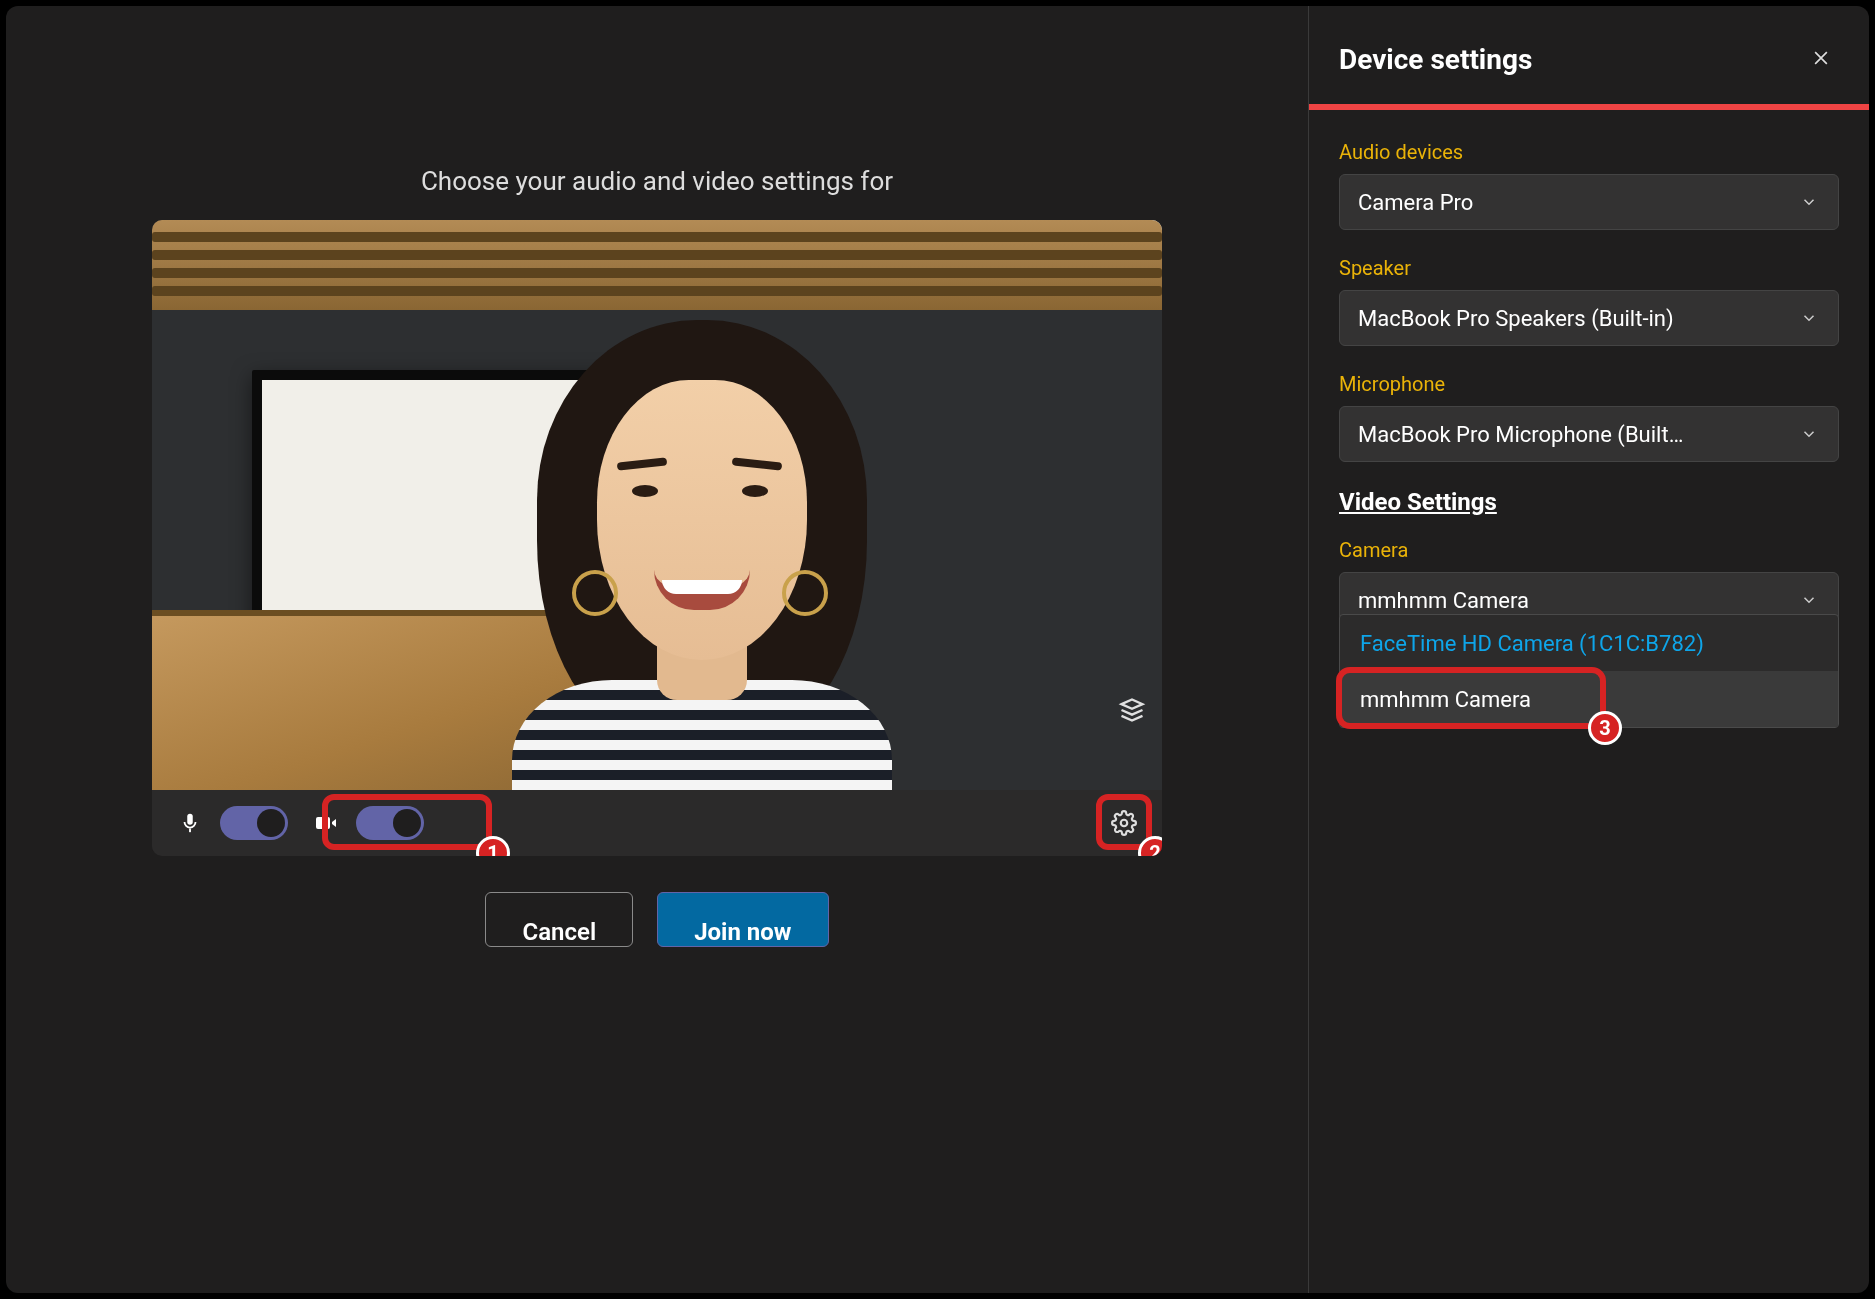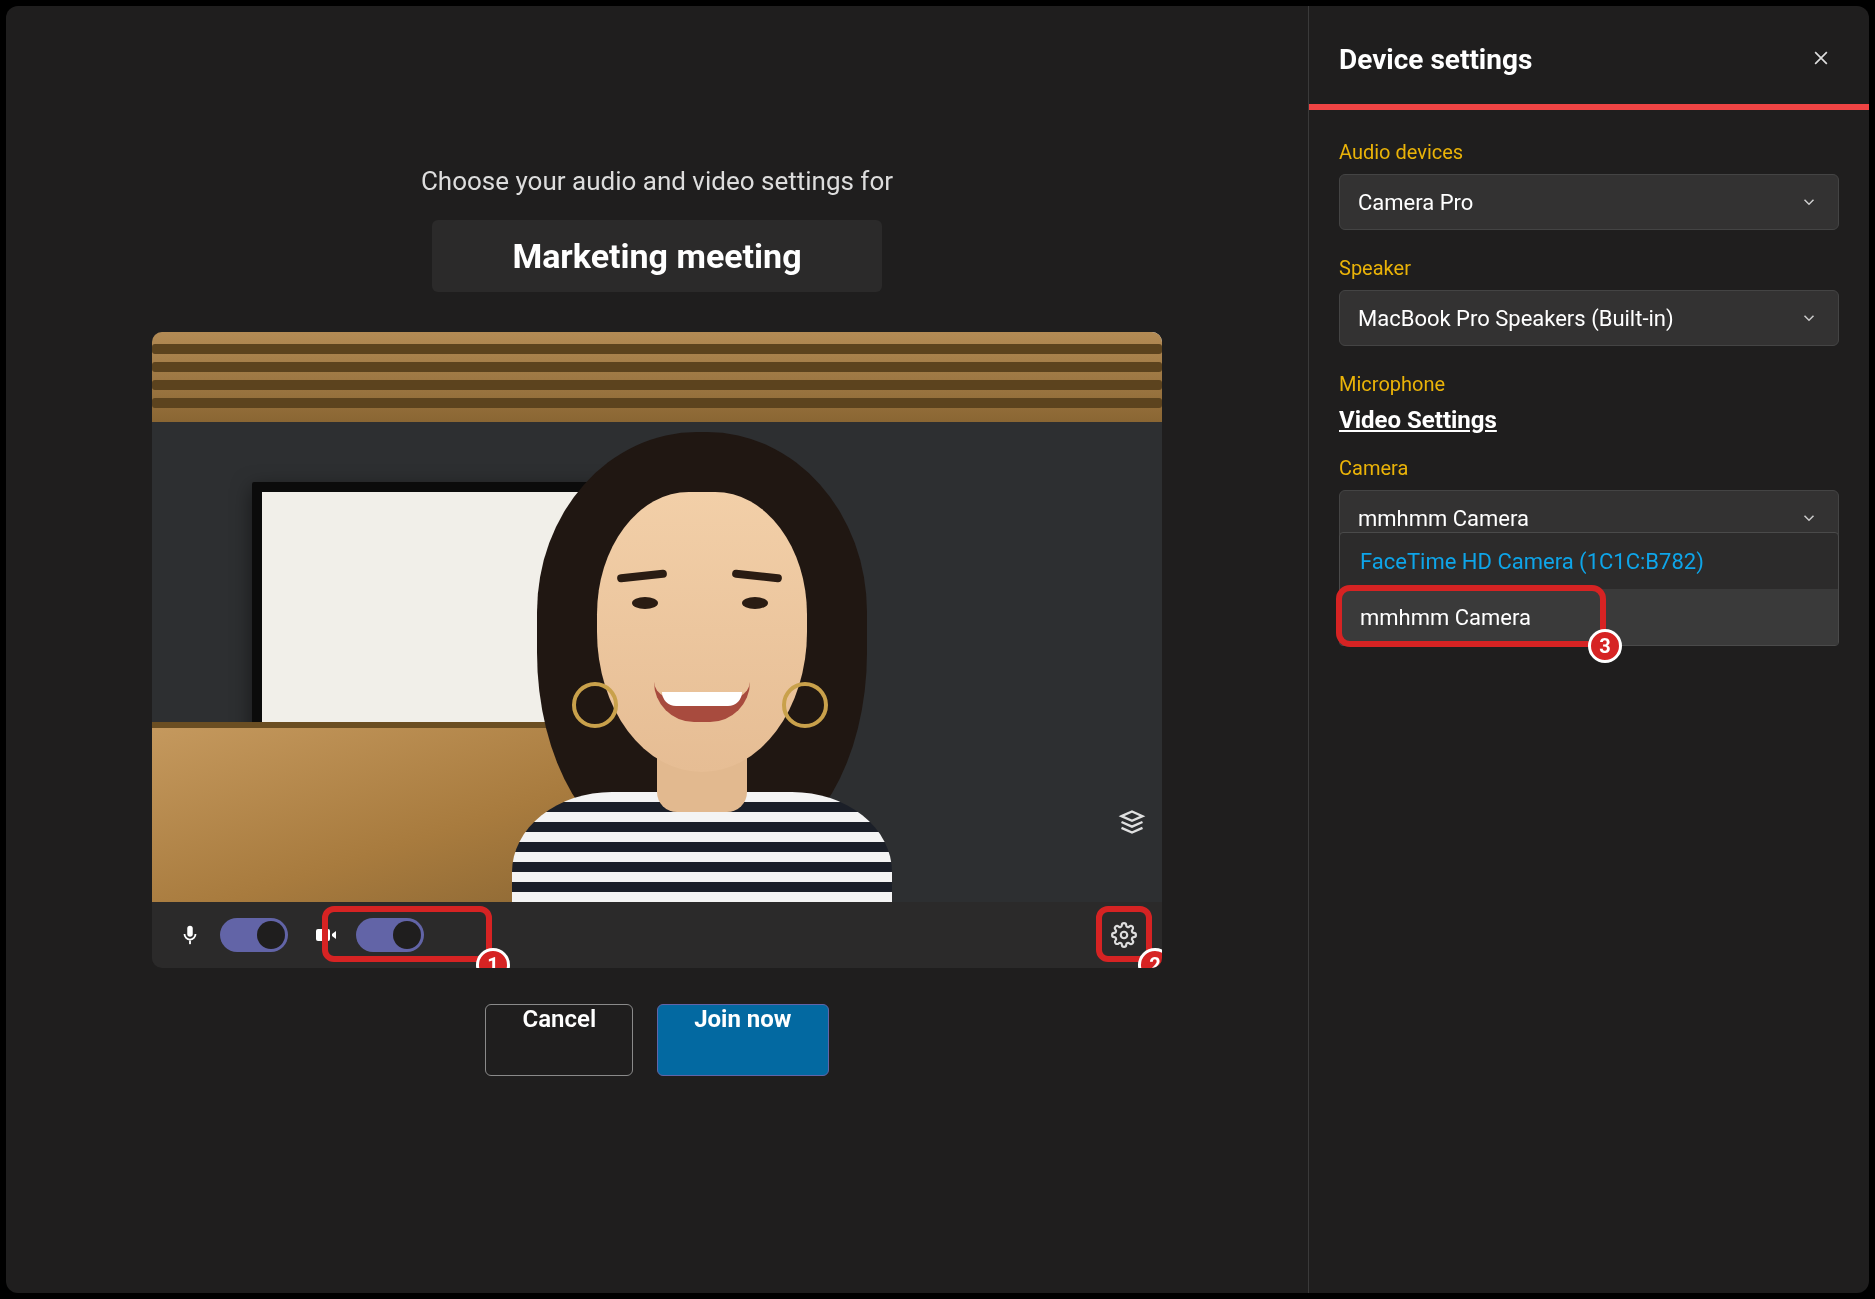--- a/index.html
+++ b/index.html
@@ -134,22 +134,22 @@
     width:34px; height:34px; border-radius:50%; background:#d62323; color:#fff;
     display:flex; align-items:center; justify-content:center; font-weight:700; font-size:20px;
     border: 3px solid #fff;
   }
 
   .action-row {
     margin-top: 36px;
     display:flex; gap: 24px;
   }
   .btn {
-    height: 72px; padding: 0 36px; border-radius: 6px; font-size: 24px;
-    display:flex; align-items:flex-start; justify-content:center; cursor:pointer;
+    height: 55px; padding: 0 36px; border-radius: 6px; font-size: 24px;
+    display:flex; align-items:flex-end; justify-content:center; cursor:pointer;
   }
   .btn-secondary { background: transparent; border:1px solid #8a8a8a; color:#fff; font-weight:600;}
   .btn-primary   { background: #0369a1; border:1px solid #6264a7; color:#fff; font-weight:700;}
 
   
   .divider { width:1px; background:#3a3a3a; }
   .sidebar {
     width: 560px;
     background: #1f1e1e;
     display:flex; flex-direction:column;
@@ -184,23 +184,20 @@
   svg { display:block; }
 </style>
 </head>
 <body>
 
 <div class="app-frame">
   <div class="inner">
 
     <div class="main">
       <div class="prompt-text">Choose your audio and video settings for</div>
-      <div class="meeting-title-box">
-        <div class="meeting-title">Marketing meeting</div>
-      </div>
 
       <div class="preview-card">
         <div class="video-area">
           <div class="room-bg">
             <div class="window"></div>
             <div class="room-wall"></div>
             <div class="room-ceiling"></div>
             <div class="room-beams">
               <div style="top:12px"></div>
                 <div style="top:30px"></div>
@@ -318,20 +315,28 @@
         <div class="select">
           <span class="val">MacBook Pro Speakers (Built-in)</span>
           <span class="chev">
             <svg width="18" height="18" viewBox="0 0 24 24" stroke="currentColor" stroke-width="2" fill="none">
                 <path d="M6 9l6 6 6-6"></path>
               </svg>
           </span>
         </div>
 
         <div class="field-label">Microphone</div>
+        <div class="select">
+          <span class="val">MacBook Pro Microphone (Built…</span>
+          <span class="chev">
+            <svg width="18" height="18" viewBox="0 0 24 24" stroke="currentColor" stroke-width="2" fill="none">
+                <path d="M6 9l6 6 6-6"></path>
+              </svg>
+          </span>
+        </div>
 
         <div class="section-title" style="margin-top:8px;text-decoration:underline;">Video Settings</div>
 
         <div class="field-label">Camera</div>
         <div class="select" style="margin-bottom:6px;">
           <span class="val">mmhmm Camera</span>
           <span class="chev">
             <svg width="18" height="18" viewBox="0 0 24 24" stroke="currentColor" stroke-width="2" fill="none">
                 <path d="M6 9l6 6 6-6"></path>
               </svg>

